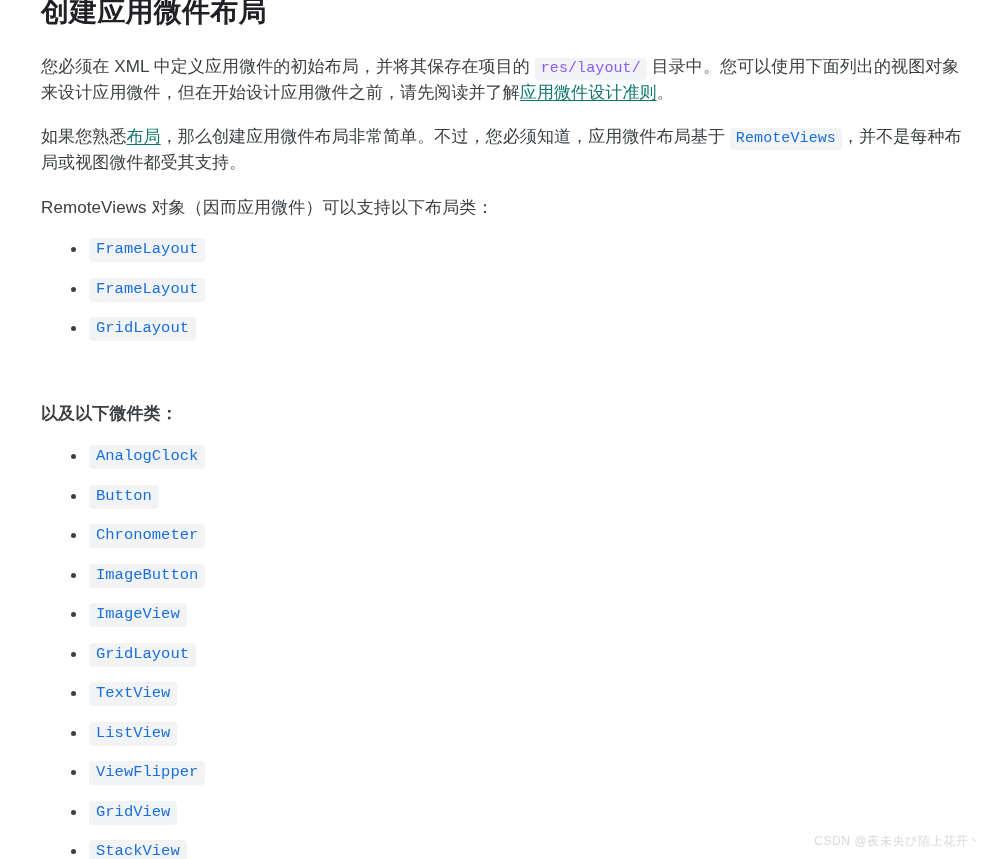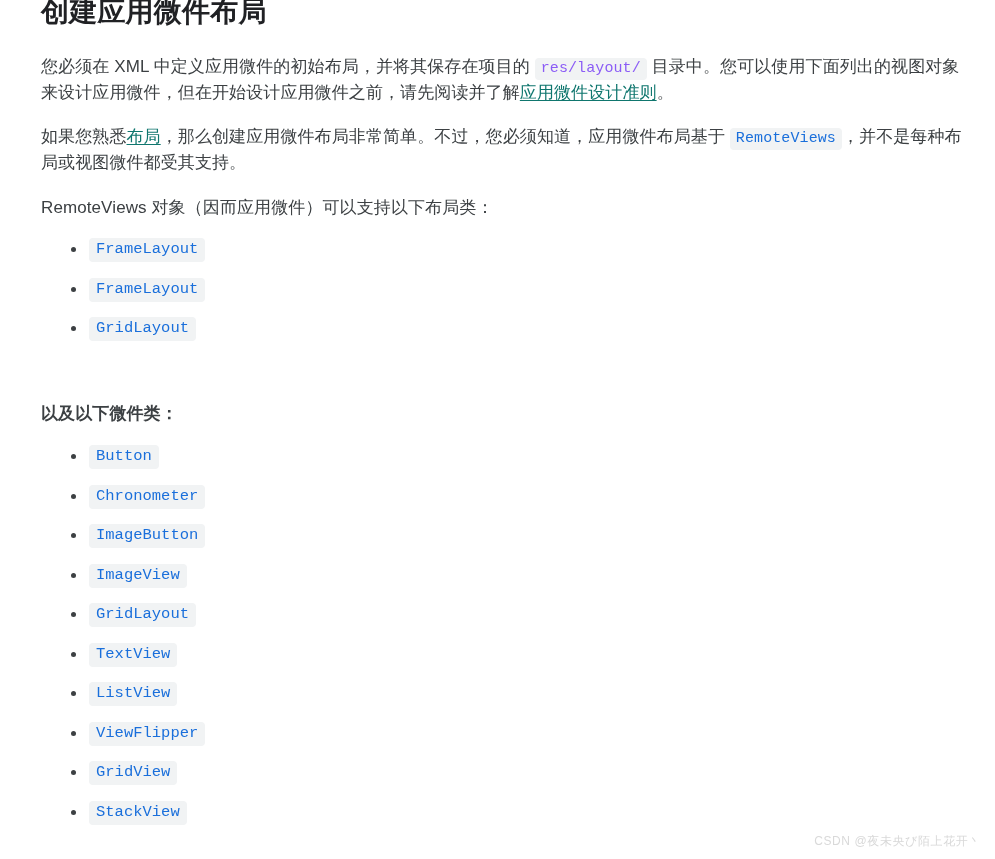--- a/index.html
+++ b/index.html
@@ -154,20 +154,23 @@
     </li>
     <li class="bullet-item">
       <span class="code api">GridLayout</span>
     </li>
   </ul>
 
   <p class="para para-4">以及以下微件类：</p>
 
   <ul class="bullet-list list-widgets">
     <li class="bullet-item">
+      <span class="code api">AnalogClock</span>
+    </li>
+    <li class="bullet-item">
       <span class="code api">Button</span>
     </li>
     <li class="bullet-item">
       <span class="code api">Chronometer</span>
     </li>
     <li class="bullet-item">
       <span class="code api">ImageButton</span>
     </li>
     <li class="bullet-item">
       <span class="code api">ImageView</span>

